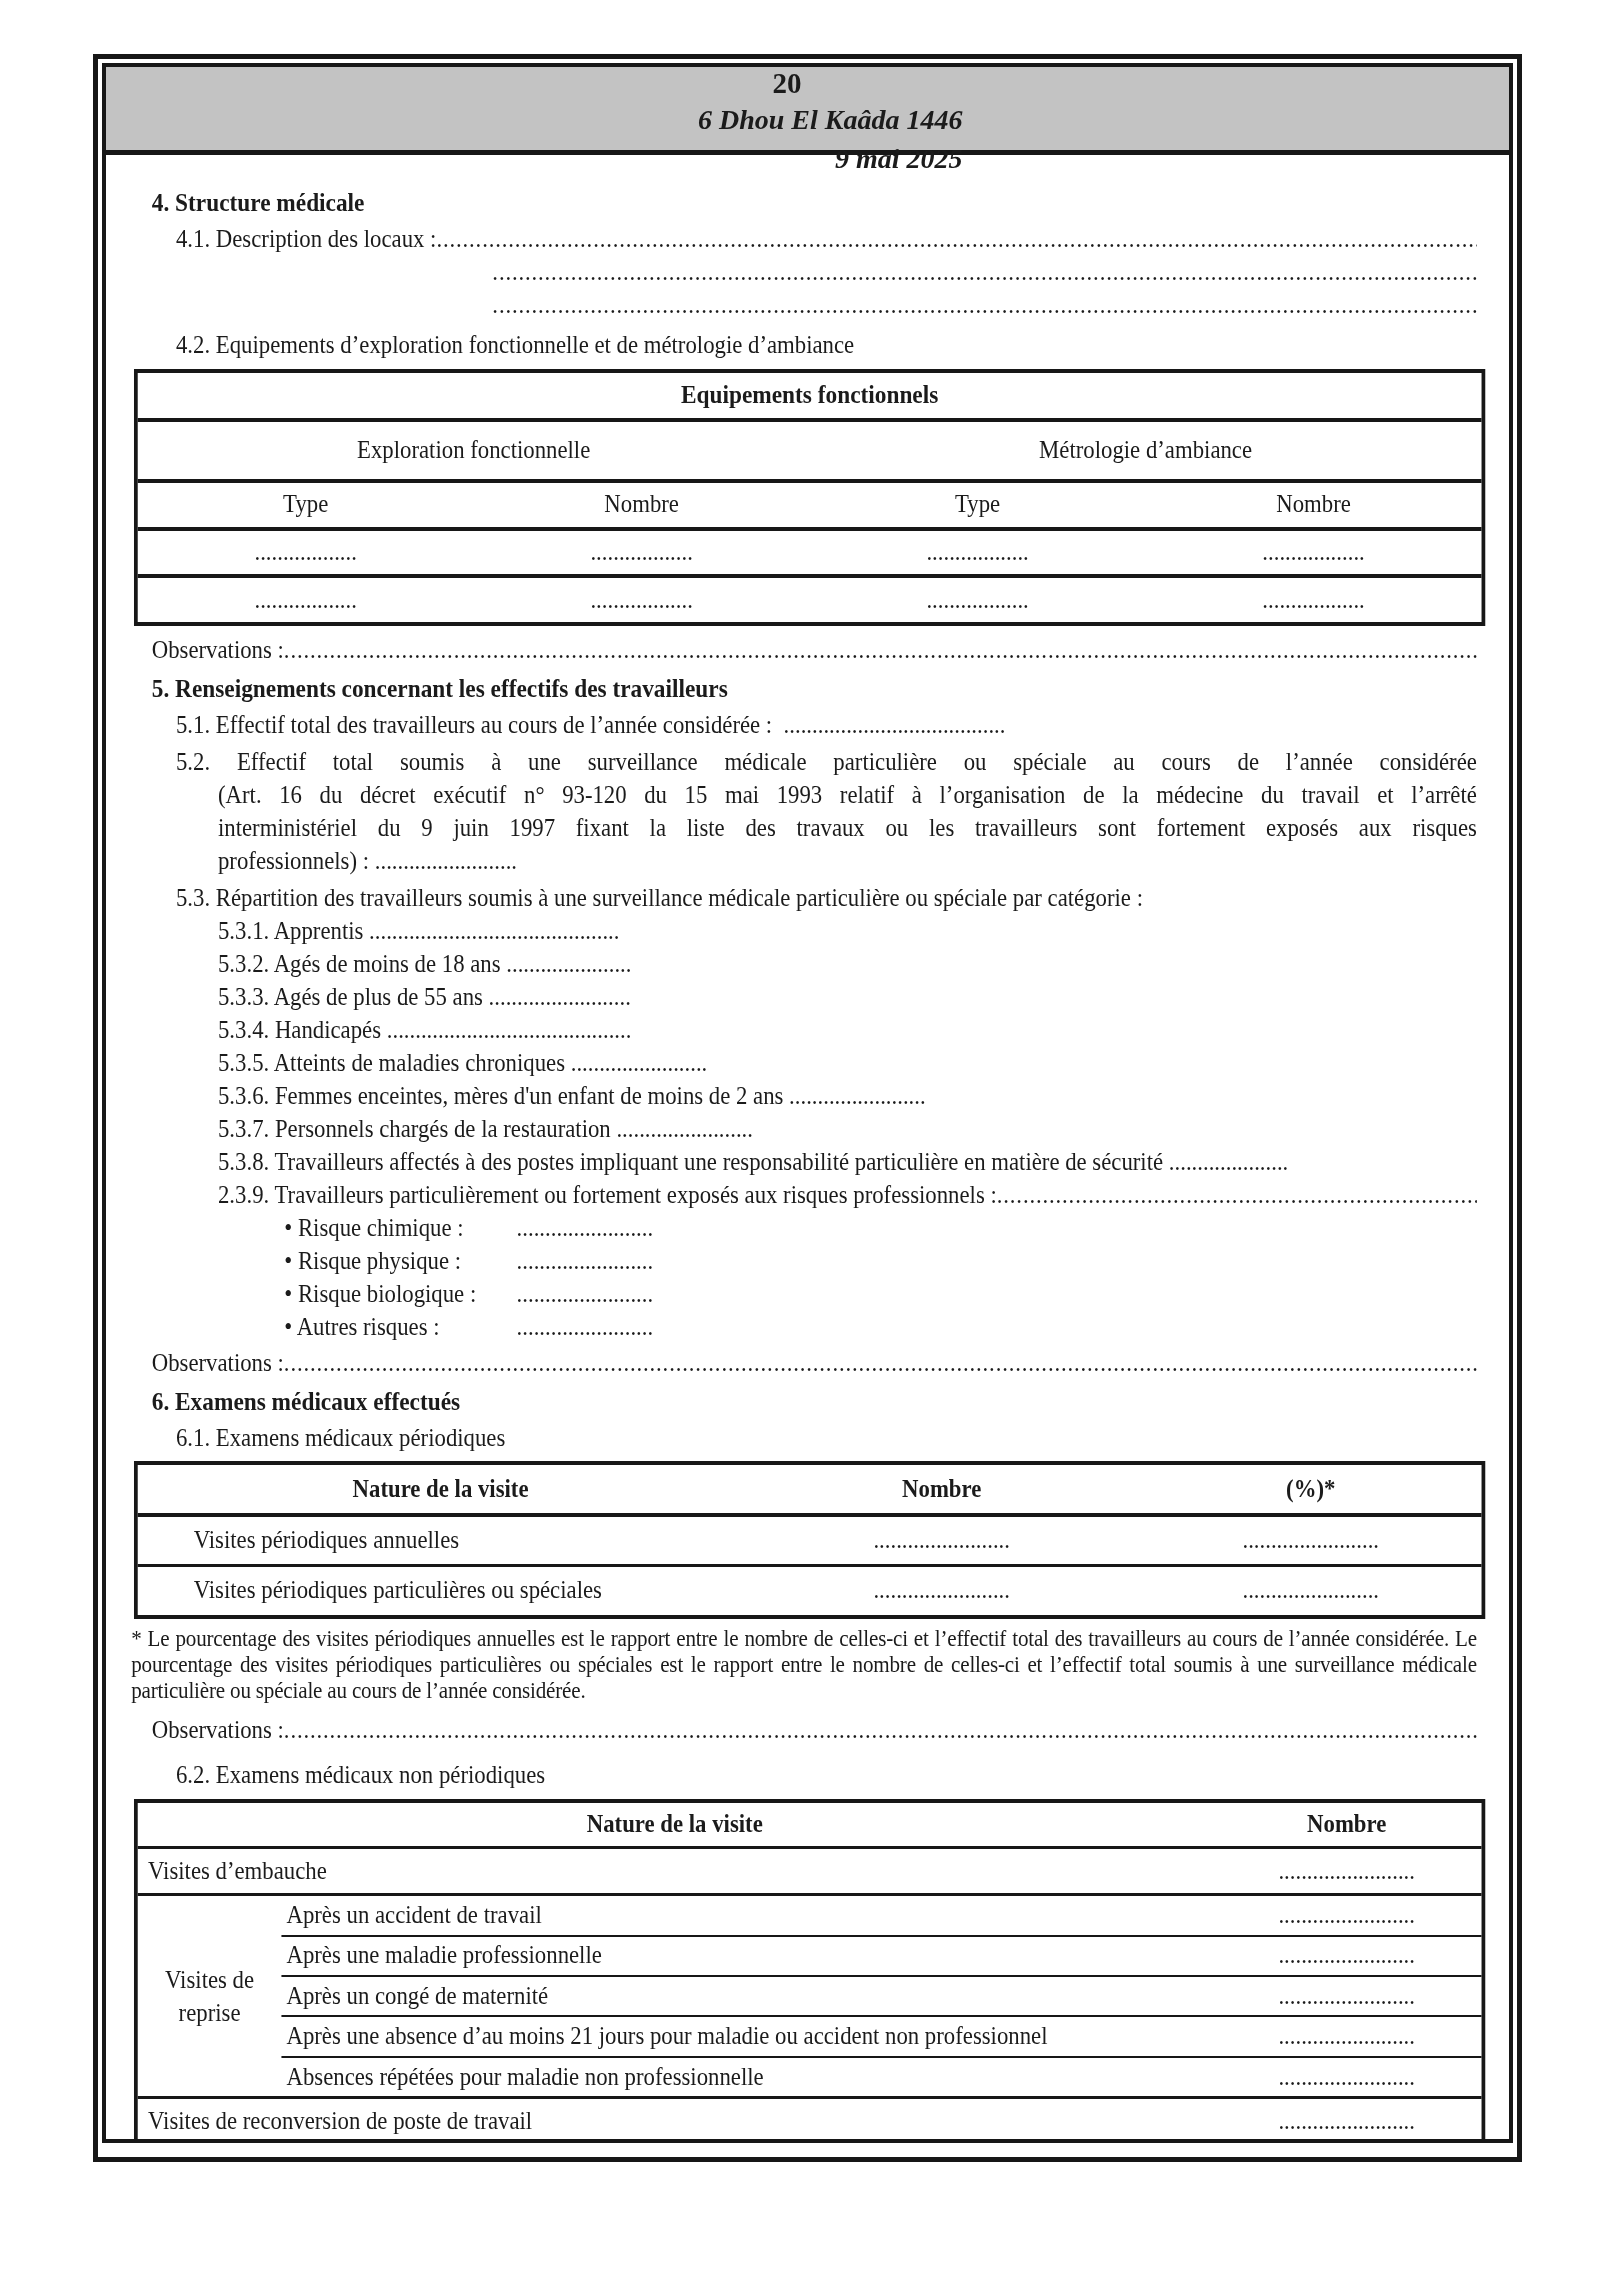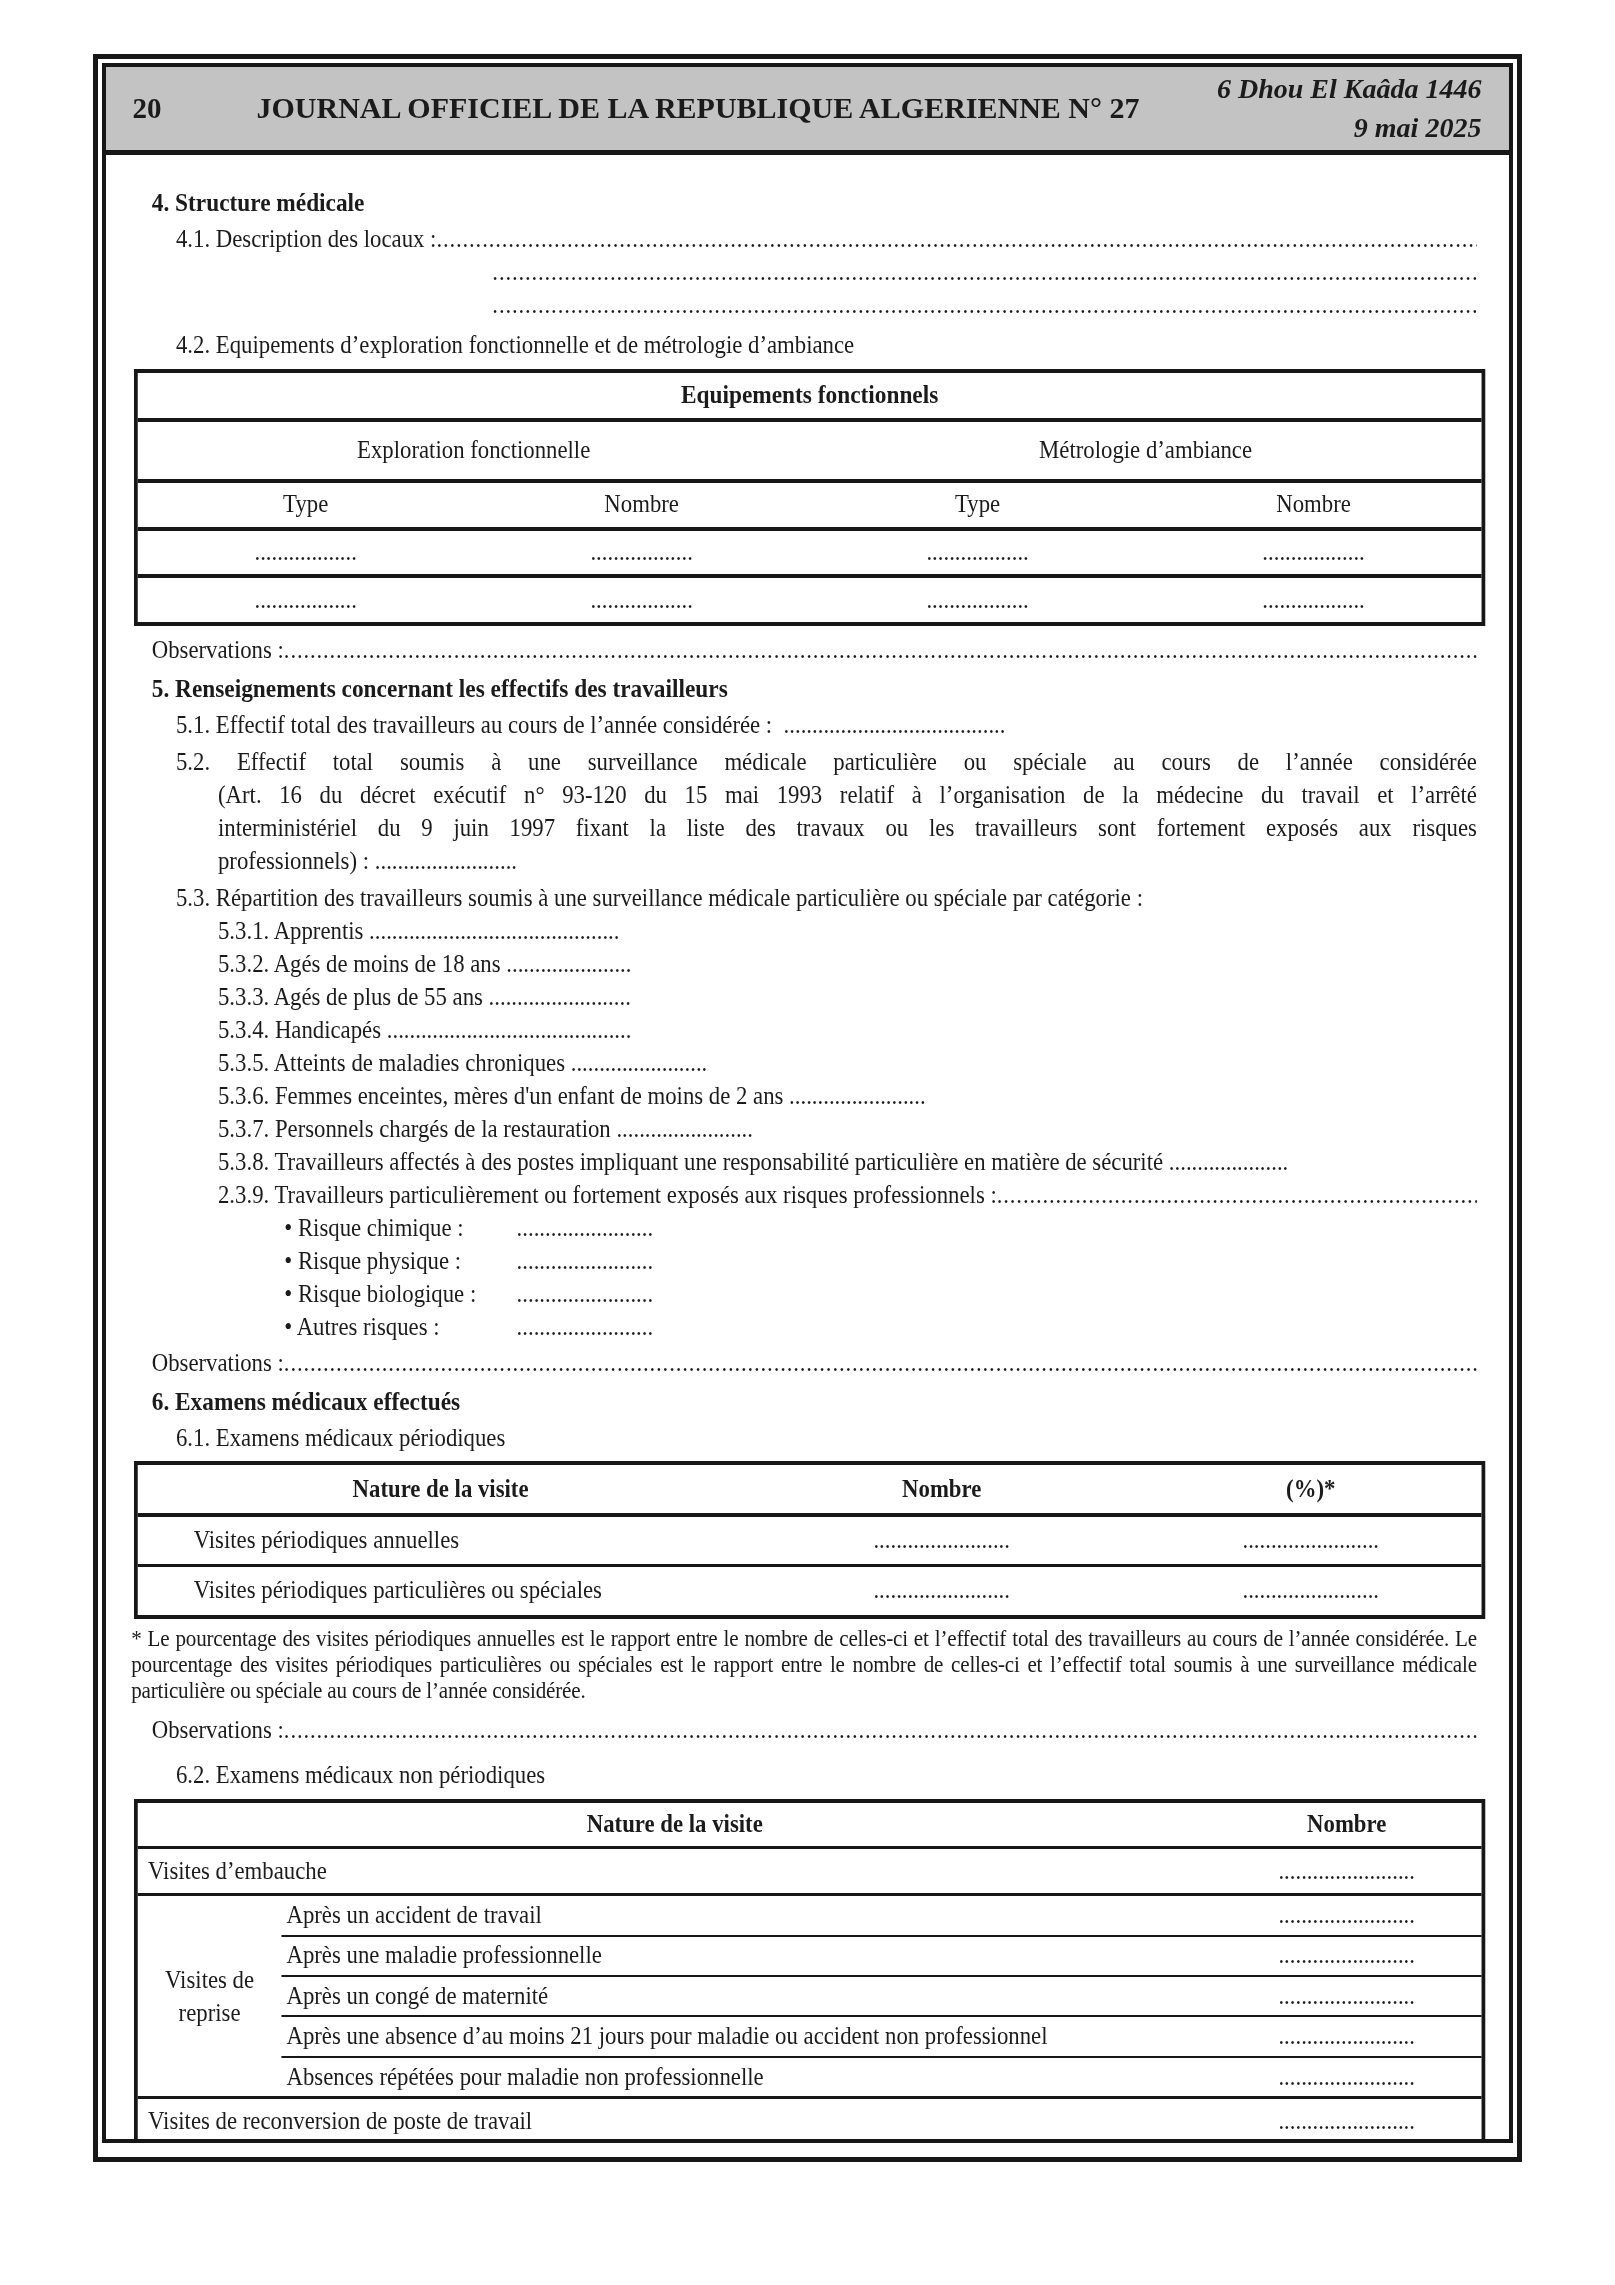--- a/index.html
+++ b/index.html
@@ -12,21 +12,21 @@
     position:absolute; left:93px; top:54px; width:1429px; height:2108px;
     border:5.4px solid #171717;
   }
   .frame-inner {
     margin:3.6px; border:4.5px solid #171717; height:calc(100% - 18px); overflow:hidden;
     background:#ffffff;
   }
   
   .masthead {
     height:88px; background:#c3c3c3; border-bottom:5.4px solid #171717;
-    display:flex; align-items:center; padding:0 28px 0 27px;
+    display:flex; align-items:center; padding:0 16px 0 27px;flex-direction:column;
   }
   .page-num { width:81px; font-weight:bold; font-size:29px; }
   .mast-title { flex:1; text-align:center; font-weight:bold; font-size:30px; letter-spacing:0px; }
   .mast-dates { width:299px; text-align:right; font-weight:bold; font-size:28px; line-height:39px;font-style:italic; }
   
   .cscale { width:1503px; transform:scaleX(0.9332); transform-origin:0 0; padding:31px 34px 0 49px;
             font-size:24.4px; line-height:33px; }
   .b { font-weight:bold; font-size:25px; }
   .row { display:flex; align-items:baseline; }
   .row .lbl { white-space:nowrap; }
@@ -79,21 +79,20 @@
 </style>
 </head>
 <body>
 
 <div class="page">
   <div class="frame-outer">
     <div class="frame-inner">
 
       <div class="masthead">
         <div class="page-num">20</div>
-        <div class="mast-title">JOURNAL OFFICIEL DE LA REPUBLIQUE ALGERIENNE N° 27</div>
         <div class="mast-dates">
           <div>6 Dhou El Kaâda 1446</div>
           <div>9 mai 2025</div>
         </div>
       </div>
 
       <div class="cscale">
 
         <div class="b">4. Structure médicale</div>
         <div class="row ind1 mt4">

